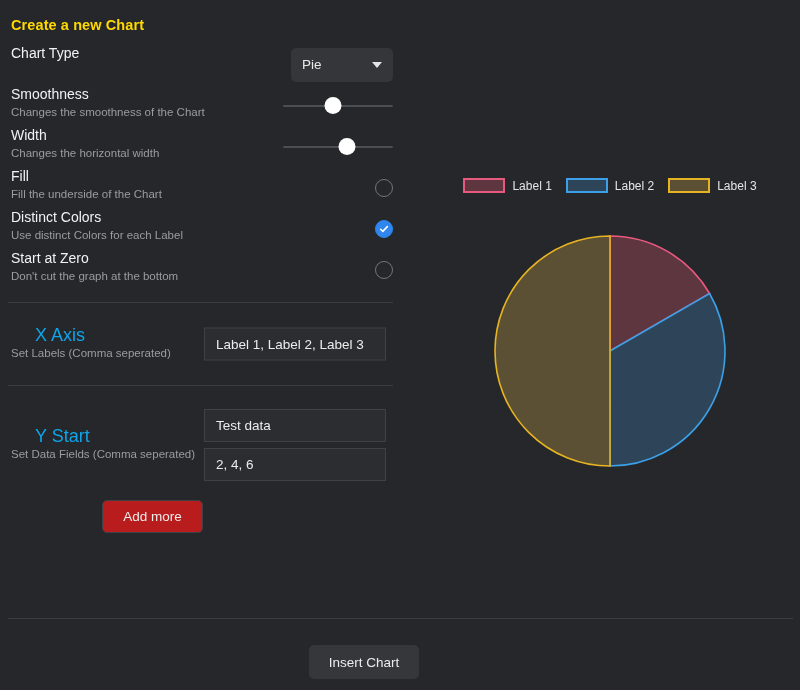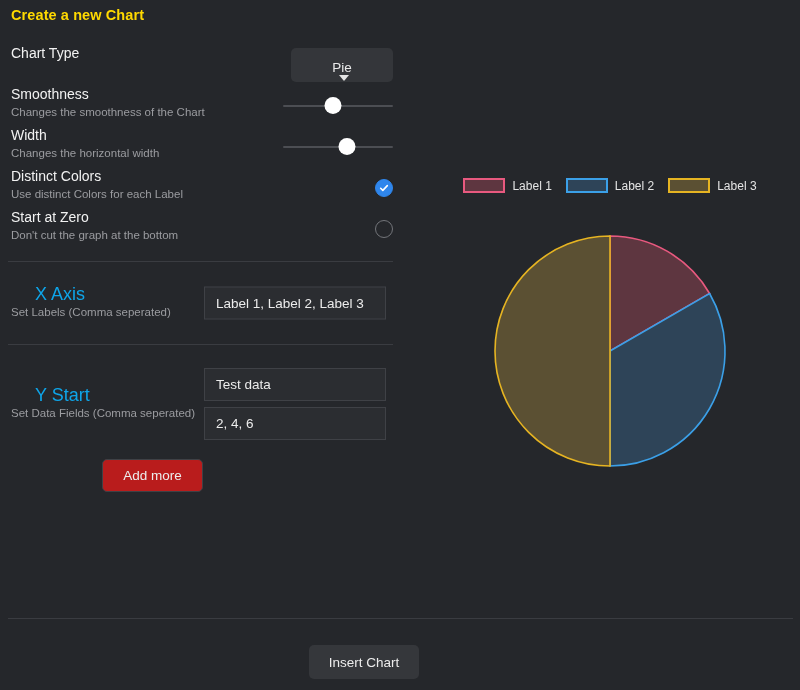--- a/index.html
+++ b/index.html
@@ -13,21 +13,21 @@
   }
   #app {
     position: relative;
     width: 800px; height: 690px;
     background: #25272b;
   }
 
   
   .dialog-title {
     position: absolute;
-    left: 11px; top: 7px;
+    left: 11px; top: 17px;
     font-size: 14.5px;
     font-weight: bold;
     color: #ffd900;
     letter-spacing: 0.1px;
   }
 
   
   .settings {
     position: absolute;
     left: 0; top: 44px;
@@ -65,21 +65,20 @@
   .dropdown {
     width: 102px;
     height: 34px;
     background: #34363a;
     border-radius: 5px;
     display: flex;
     align-items: center;
     padding: 12px 11px;
     cursor: pointer;
     border: none;
-    flex-direction: column;
   }
   .dropdown-value {
     flex: 1;
     font-size: 13.5px;
     color: #e9e9e9;
     text-align: left;
   }
   .caret {
     width: 0; height: 0;
     border-left: 5.5px solid transparent;
@@ -312,20 +311,31 @@
         <div class="setting-desc">Changes the horizontal width</div>
       </div>
       <div class="setting-control">
         <div class="slider">
           <div class="slider-track"></div>
           <div class="slider-thumb" id="thumb-width" style="left: 58%;"></div>
         </div>
       </div>
     </div>
 
+    <div class="setting-row">
+      <div class="setting-text">
+        <div class="setting-name">Fill</div>
+        <div class="setting-desc">Fill the underside of the Chart</div>
+      </div>
+      <div class="setting-control">
+        <button class="toggle" id="toggle-fill">
+          
+        </button>
+      </div>
+    </div>
 
     <div class="setting-row">
       <div class="setting-text">
         <div class="setting-name">Distinct Colors</div>
         <div class="setting-desc">Use distinct Colors for each Label</div>
       </div>
       <div class="setting-control">
         <button class="toggle on" id="toggle-distinct">
           <svg class="tick" viewBox="0 0 12 12">
             <path d="M2 6.3 L4.6 8.9 L10 3.2" stroke="#ffffff" stroke-width="1.9" fill="none" stroke-linecap="round" stroke-linejoin="round"></path>

